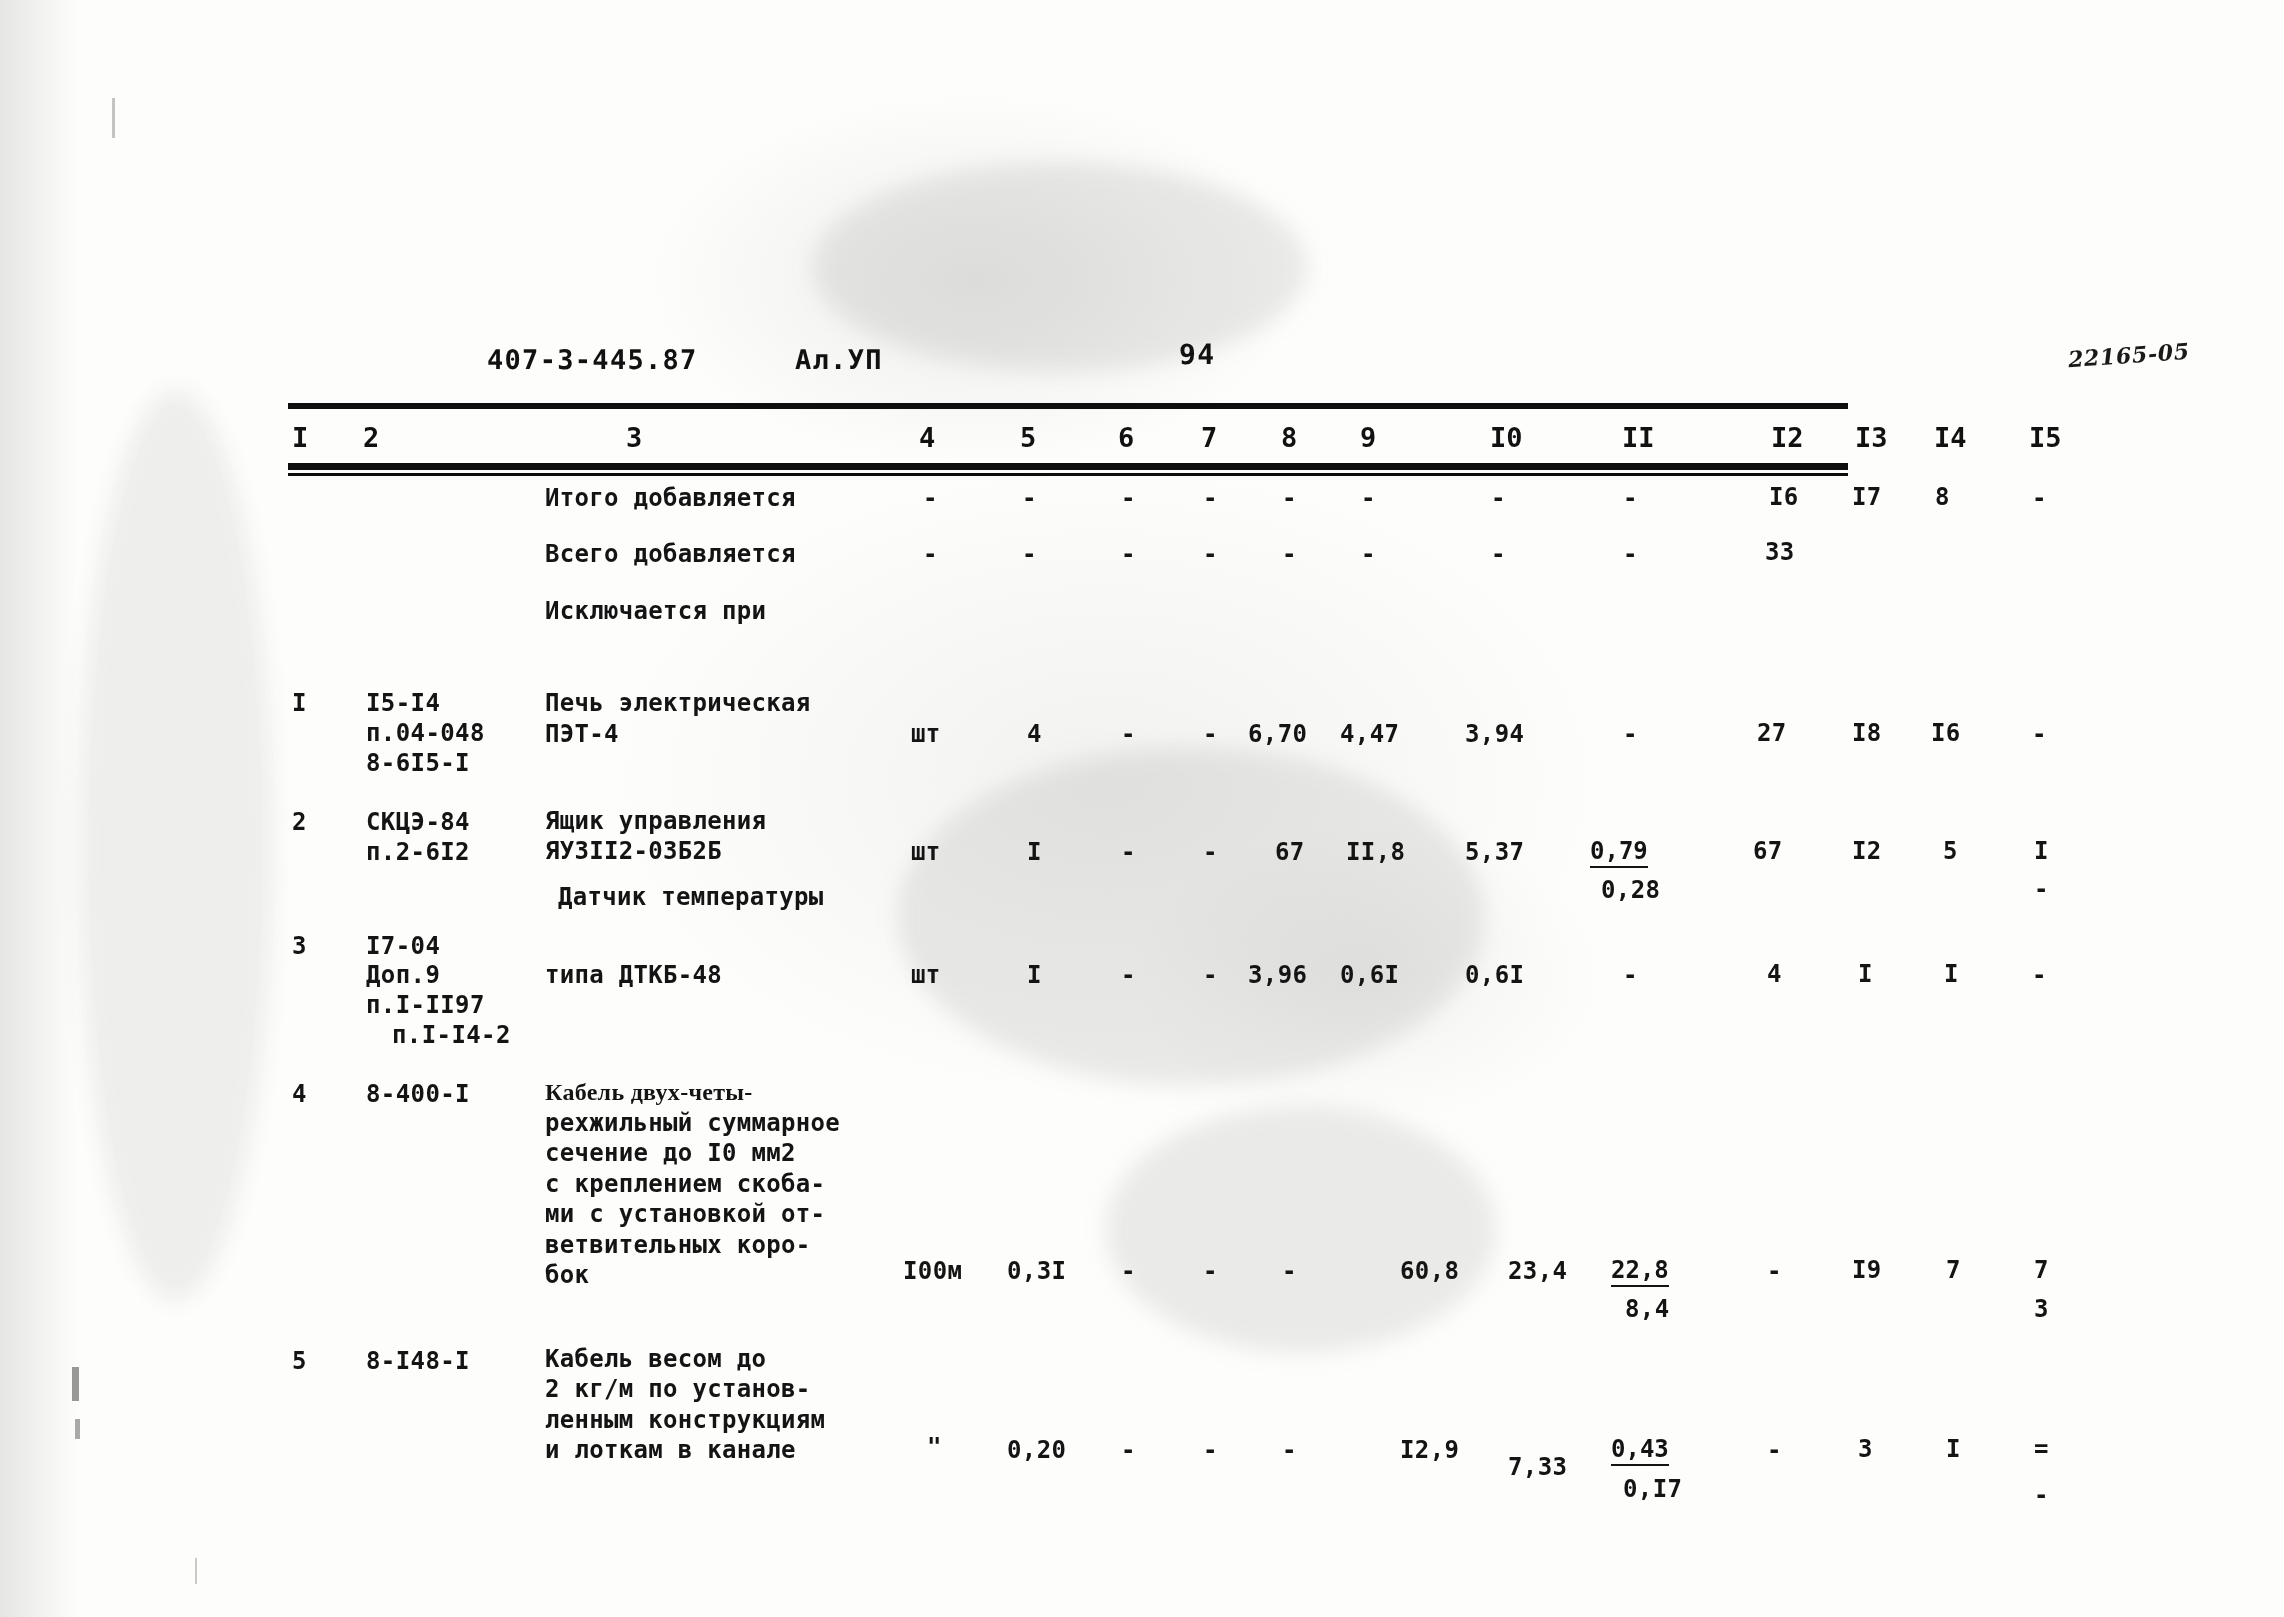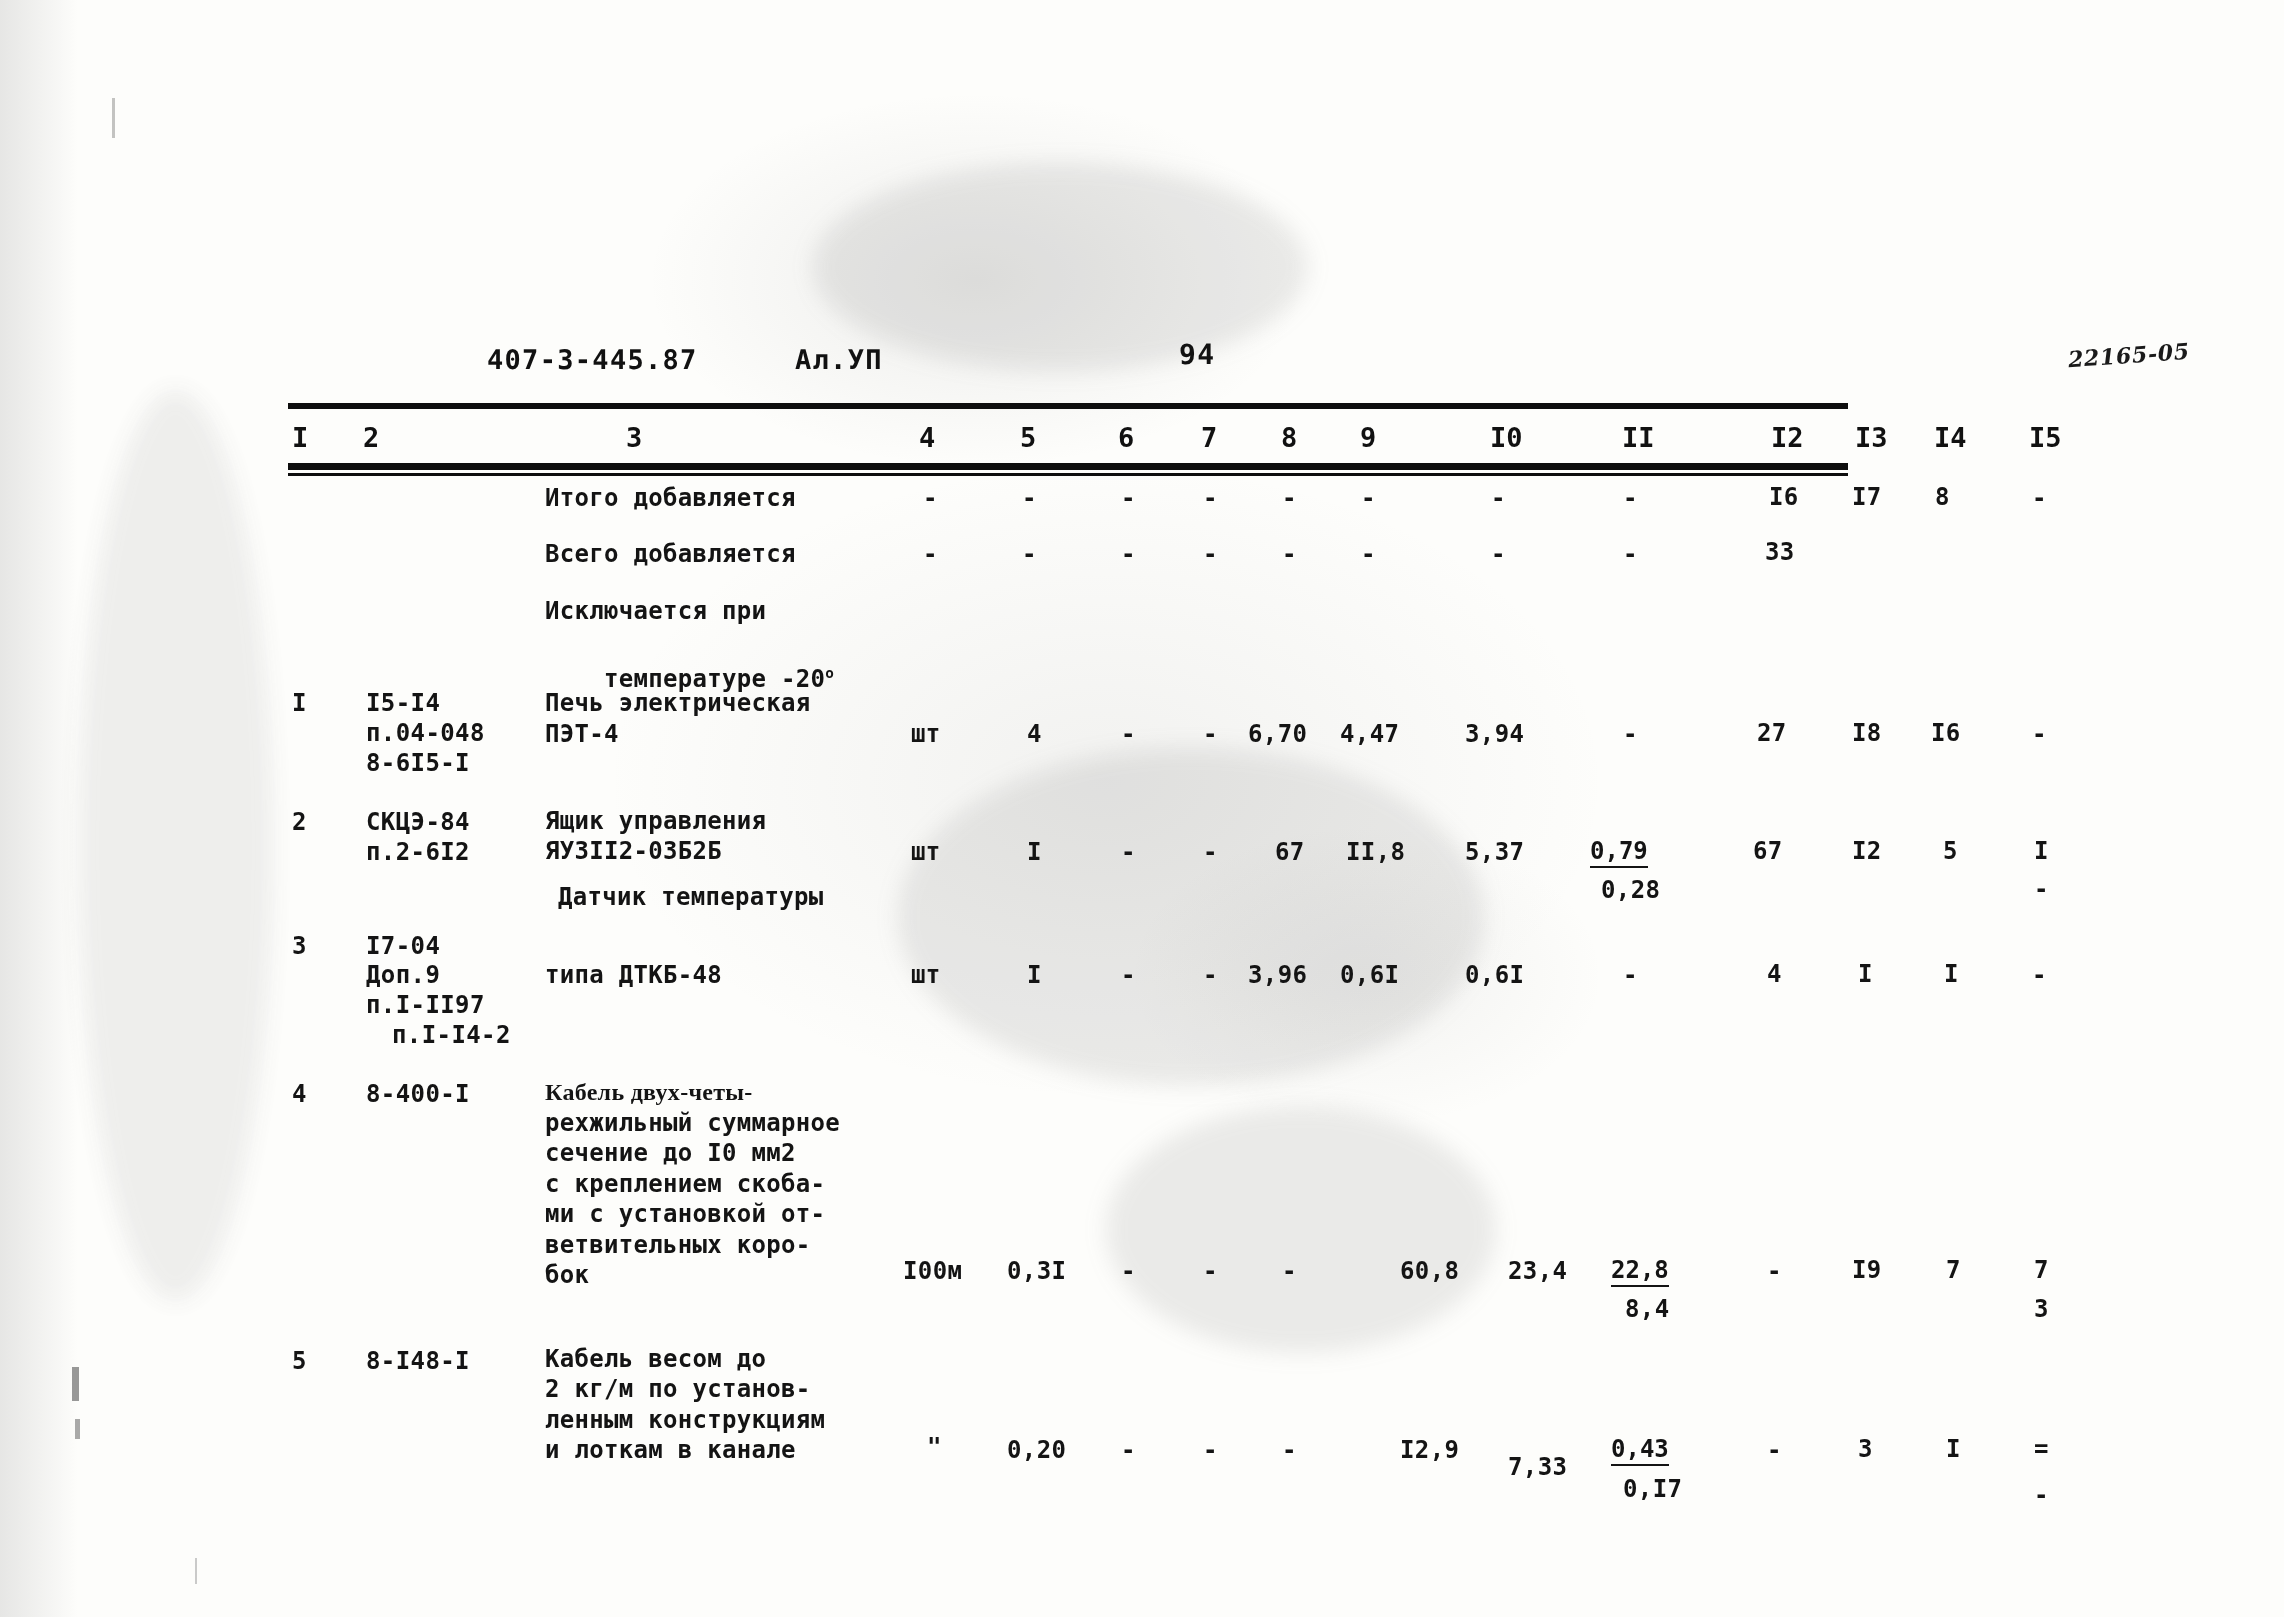--- a/index.html
+++ b/index.html
@@ -196,23 +196,20 @@
   <div class="cell" style="left:1022px;top:539px;">-</div>
   <div class="cell" style="left:1121px;top:539px;">-</div>
   <div class="cell" style="left:1203px;top:539px;">-</div>
   <div class="cell" style="left:1282px;top:539px;">-</div>
   <div class="cell" style="left:1361px;top:539px;">-</div>
   <div class="cell" style="left:1491px;top:539px;">-</div>
   <div class="cell" style="left:1623px;top:539px;">-</div>
   <div class="cell" style="left:1765px;top:537px;">33</div>
 
   <div class="desc" style="left:545px;top:596px;">Исключается при</div>
-  <div class="desc" style="left:545px;top:627px;">
-    <span>температуре -20</span><span class="sup">о</span>
-  </div>
 
   <div class="cell" style="left:292px;top:688px;">I</div>
   <div class="cell" style="left:366px;top:688px;">I5-I4</div>
   <div class="cell" style="left:366px;top:718px;">п.04-048</div>
   <div class="cell" style="left:366px;top:748px;">8-6I5-I</div>
   <div class="desc" style="left:545px;top:688px;">Печь электрическая</div>
   <div class="desc" style="left:545px;top:719px;">ПЭТ-4</div>
   <div class="cell" style="left:911px;top:719px;">шт</div>
   <div class="cell" style="left:1027px;top:719px;">4</div>
   <div class="cell" style="left:1121px;top:719px;">-</div>

